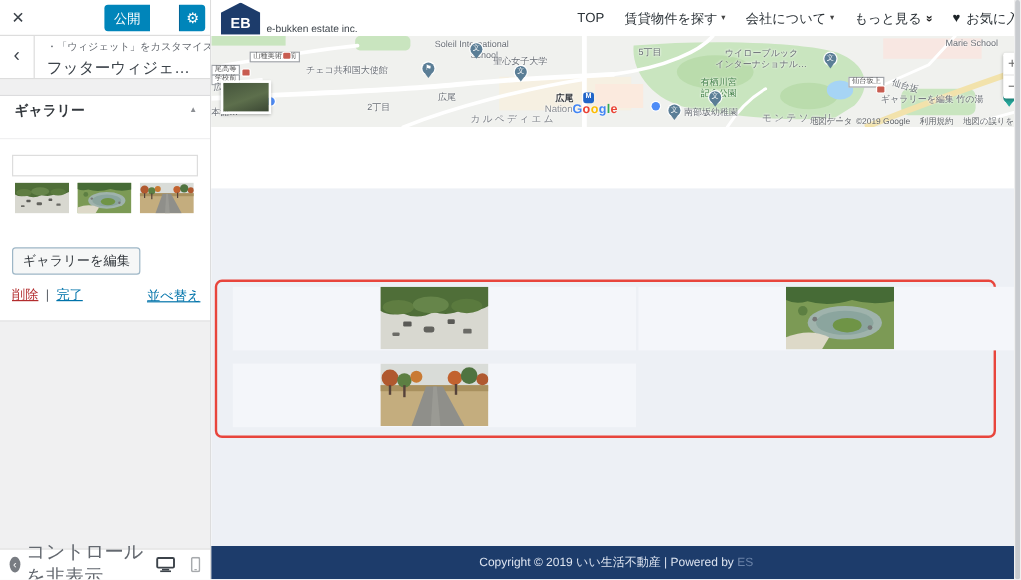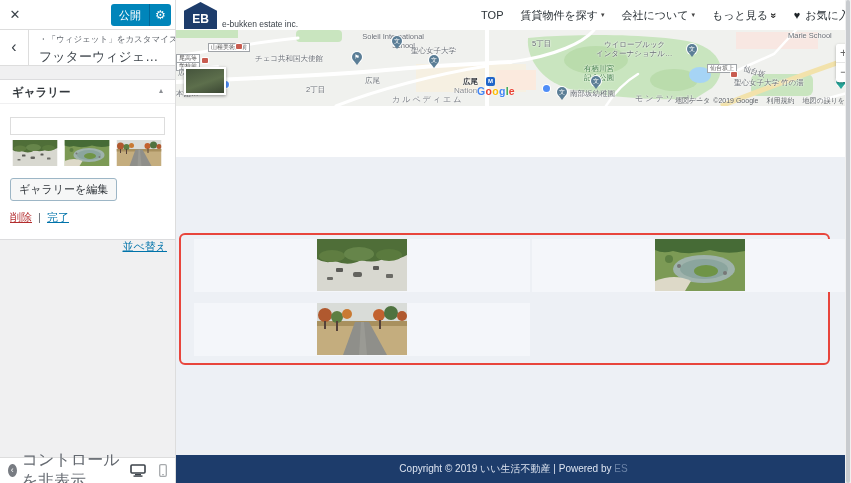--- a/index.html
+++ b/index.html
@@ -7,49 +7,49 @@
     font-family:"Liberation Sans","DejaVu Sans",sans-serif; background:#fff; }
   .stage { position:relative; width:851px; height:483px; overflow:hidden; background:#fff; }
 
   
   .sidebar { position:absolute; left:0; top:0; width:176px; height:483px;
     background:#f0f0f1; border-right:1px solid #ddd; }
   .cz-header { position:absolute; left:0; top:0; width:100%; height:30px; background:#fff;
     border-bottom:1px solid #ddd; }
   .cz-close { position:absolute; left:0; top:0; width:30px; height:29px; text-align:center;
     line-height:29px; font-size:13px; color:#3c434a; cursor:pointer; }
-  .publish-group { position:absolute; right:4px; top:4px; display:flex; }
+  .publish-group { position:absolute; right:4px; top:4px; display:flex;gap:24px; }
   .btn-publish { background:#0085ba; color:#fff; border:none; font-size:11px;
     height:22px; padding:0 8px; border-radius:3px 0 0 3px; cursor:pointer;
     font-family:inherit; }
   .btn-gear { background:#0085ba; color:#fff; border:none; border-left:1px solid #006799;
     width:22px; height:22px; border-radius:0 3px 3px 0; font-size:12px; line-height:22px;
     cursor:pointer; text-align:center; }
   .cz-section-head { position:absolute; left:0; top:30px; width:100%; height:36px;
     background:#fff; border-bottom:1px solid #ddd; display:flex; }
   .cz-back { width:29px; height:100%; border-right:1px solid #ddd; text-align:center;
     line-height:34px; font-size:16px; color:#3c434a; cursor:pointer; flex:0 0 29px; }
   .cz-titles { padding:4px 8px 0 10px; overflow:hidden; }
   .cz-customizing { font-size:8.5px; color:#646970; white-space:nowrap; }
   .cz-section-title { font-size:13px; color:#3c434a; white-space:nowrap; overflow:hidden;
     text-overflow:ellipsis; margin-top:2px; }
 
   .widget-panel { position:absolute; left:0; top:79px; width:100%; background:#fff;
     border-top:1px solid #dcdcde; border-bottom:1px solid #dcdcde; }
-  .wp-head { height:24px; border-bottom:1px solid #f0f0f1; position:relative; cursor:pointer; }
+  .wp-head { height:36px; border-bottom:1px solid #f0f0f1; position:relative; cursor:pointer; }
   .wp-head .wp-title { position:absolute; left:12px; top:5px; font-size:11.5px;
     font-weight:bold; color:#32373c; }
   .wp-head .wp-toggle { position:absolute; right:12px; top:6px; font-size:8px; color:#8c8f94; }
   .wp-body { padding:12px 10px 14px 10px; }
   .field-label { font-size:11px; color:#3c434c; margin-bottom:4px; }
   .field-input { width:100%; height:18px; border:1px solid #ddd; background:#fff;
     font-size:11px; padding:0 4px; font-family:inherit; }
   .thumbs { display:flex; gap:2px; margin-top:5px; }
   .thumbs svg { width:50px; height:26px; display:block; }
-  .btn-edit { margin-top:12px; background:#f6f7f7; border:1px solid #9db6c6; color:#32373c;
+  .btn-edit { margin-top:28px; background:#f6f7f7; border:1px solid #9db6c6; color:#32373c;
     font-size:11px; padding:3px 8px; border-radius:3px; cursor:pointer; font-family:inherit; }
   .wp-links { margin-top:9px; font-size:11px; }
   .lnk-delete { color:#b32d2e; text-decoration:underline; cursor:pointer; }
   .lnk-sep { color:#646970; margin:0 3px; }
   .lnk-done { color:#0073aa; text-decoration:underline; cursor:pointer; }
 
   .action-row { position:absolute; left:0; top:230px; width:100%; height:32px;
     display:flex; align-items:center; justify-content:flex-end; gap:9px; padding:0 8px; }
   .lnk-reorder { font-size:11px; color:#0073aa; text-decoration:underline; cursor:pointer;margin-left:17px; }
   .btn-add { background:#fff; border:1px solid #c3c4c7; color:#50575e; font-size:11px;
@@ -333,21 +333,21 @@
       <span class="mlbl dim" style="left:278px;top:57px;font-size:8px">Nation</span>
       <span class="gwm"><span style="color: rgb(66, 133, 244);">G</span><span style="color: rgb(234, 67, 53);">o</span><span style="color: rgb(251, 188, 5);">o</span><span style="color: rgb(66, 133, 244);">g</span><span style="color: rgb(52, 168, 83);">l</span><span style="color: rgb(234, 67, 53);">e</span></span>
       <span class="mlbl area" style="left:216px;top:66px">カルペディエム</span>
       <span class="mlbl" style="left:356px;top:10px">5丁目</span>
       <span class="mlbl" style="left:428px;top:11px">ウイローブルック</span>
       <span class="mlbl" style="left:420px;top:20px">インターナショナル…</span>
       <span class="mlbl green" style="left:408px;top:35px">有栖川宮</span>
       <span class="mlbl green" style="left:408px;top:44px">記念公園</span>
       <span class="mbox" style="left:531px;top:34px">仙台坂上</span>
       <span class="mlbl" style="left:567px;top:38px;transform:rotate(18deg)">仙台坂</span>
-      <span class="mlbl" style="left:558px;top:49px">聖心女子大学 竹の湯</span>
+      <span class="mlbl" style="left:558px;top:49px">ギャラリーを編集 竹の湯</span>
       <span class="mlbl" style="left:394px;top:60px">南部坂幼稚園</span>
       <span class="mlbl area" style="left:459px;top:65px">モンテソーリ・</span>
       <span class="mlbl" style="left:612px;top:2px">Marie School</span>
       <span class="mbox" style="left:32px;top:13px">山種美術館前</span>
       <span class="mbox" style="left:0px;top:24px">尾高等</span>
       <span class="mbox" style="left:0px;top:32px">学校前</span>
       <span class="mlbl" style="left:2px;top:39px">広</span>
       <span class="mlbl" style="left:0px;top:60px">本館…</span>
 
       <span class="pin" style="--c:#5b7e96;left:216px;top:6px">文</span>

